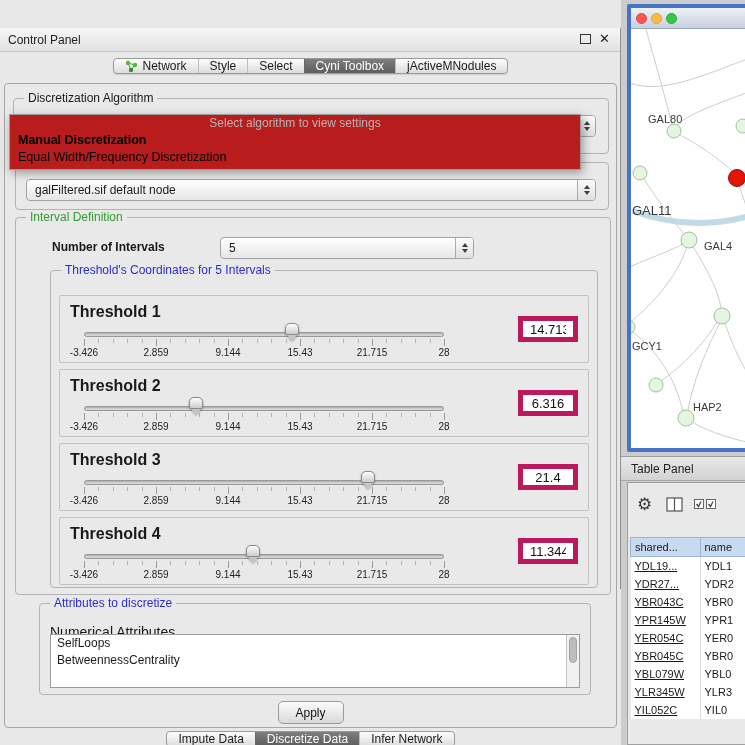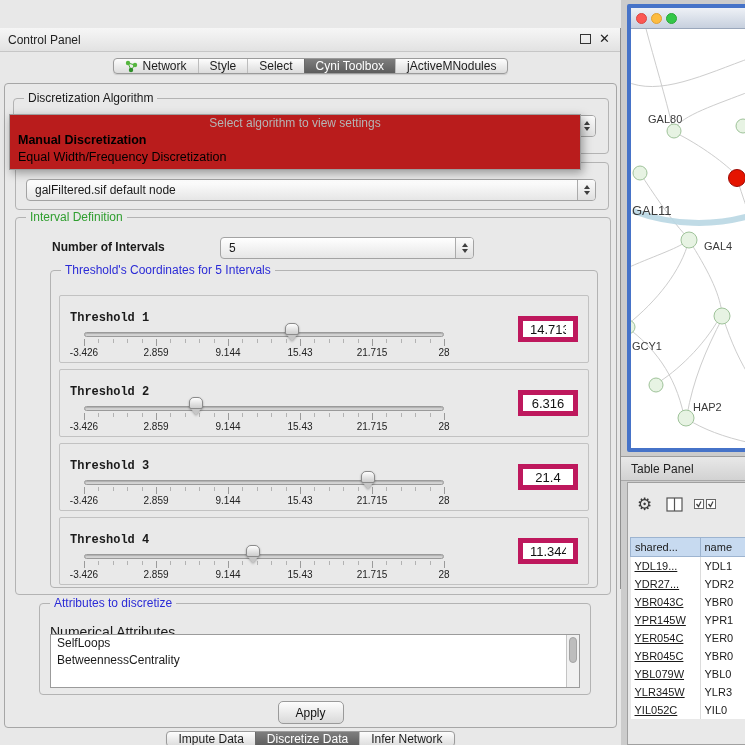--- a/index.html
+++ b/index.html
@@ -45,21 +45,21 @@
 
   #group-tabledata { left:10px; top:78px; width:594px; height:48px; }
   #tabledata-combo { left:10px; right:12px; top:16px; }
 
   #group-interval { left:10px; top:133px; width:596px; height:378px; }
   #numint-label { position:absolute; left:36px; top:22px; font-weight:bold; font-size:12px; }
   #numint-combo { left:204px; top:19px; width:254px; }
 
   #group-thresholds { left:34px; top:52px; width:548px; height:318px; }
   .threshold-panel { position:absolute; left:8px; width:530px; height:68px; border:1px solid #c2c2c2; border-radius:2px; background:#e9e9e9; }
-  .t-label { position:absolute; left:10px; top:15px; font-weight:bold; font-size:12px;font-family:Liberation Mono, monospace; }
+  .t-label { position:absolute; left:10px; top:7px; font-weight:bold; font-size:16px; }
   .slider { position:absolute; left:12px; top:24px; width:384px; height:42px; }
   .slider-inner { position:absolute; left:12px; right:12px; top:0; bottom:0; }
   .track { position:absolute; left:0; right:0; top:12px; height:5px; background:#d4d4d4; border:1px solid #9a9a9a; border-radius:3px; box-shadow:inset 0 1px 1px rgba(0,0,0,.18); }
   .ticks { position:absolute; left:0; right:0; top:19px; height:9px; }
   .ticks i { position:absolute; top:0; width:1px; height:4px; background:#b2b2b2; }
   .ticks i.major { height:7px; background:#9a9a9a; }
   .thumb { position:absolute; top:3px; width:14px; height:12px; transform:translateX(-50%); background:linear-gradient(#fefefe,#cdcdcd); border:1px solid #8b8b8b; border-radius:5px 5px 2px 2px; z-index:3; filter:drop-shadow(0 1px 1px rgba(0,0,0,.3)); }
   .thumb::after { content:''; position:absolute; left:1px; top:11px; width:0; height:0; border-left:5px solid transparent; border-right:5px solid transparent; border-top:6px solid #c6c6c6; }
   .tick-labels { position:absolute; left:0; right:0; top:27px; height:12px; }
   .tick-labels span { position:absolute; transform:translateX(-50%); font-size:10px; color:#222; white-space:nowrap; }

